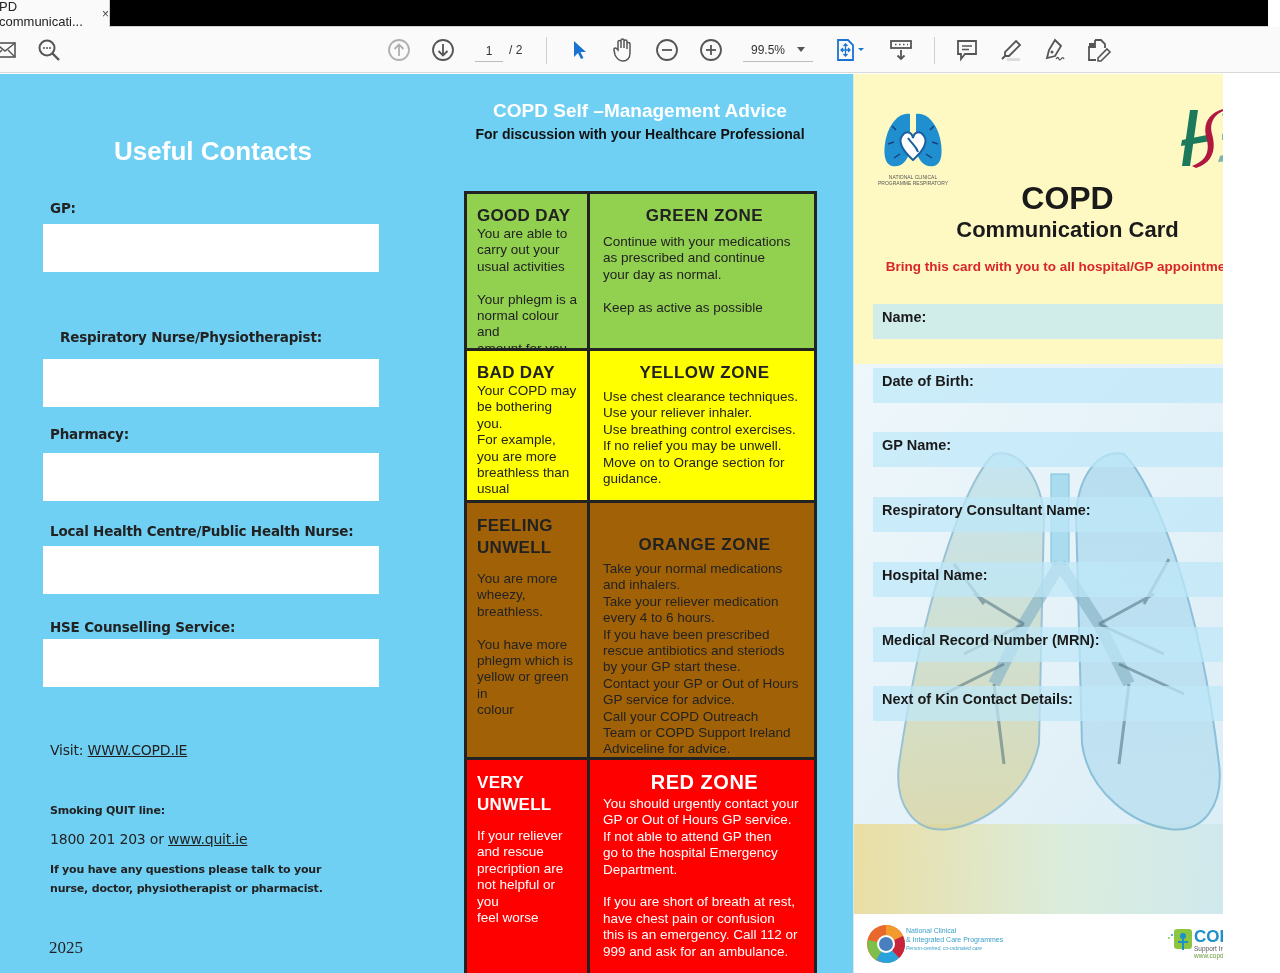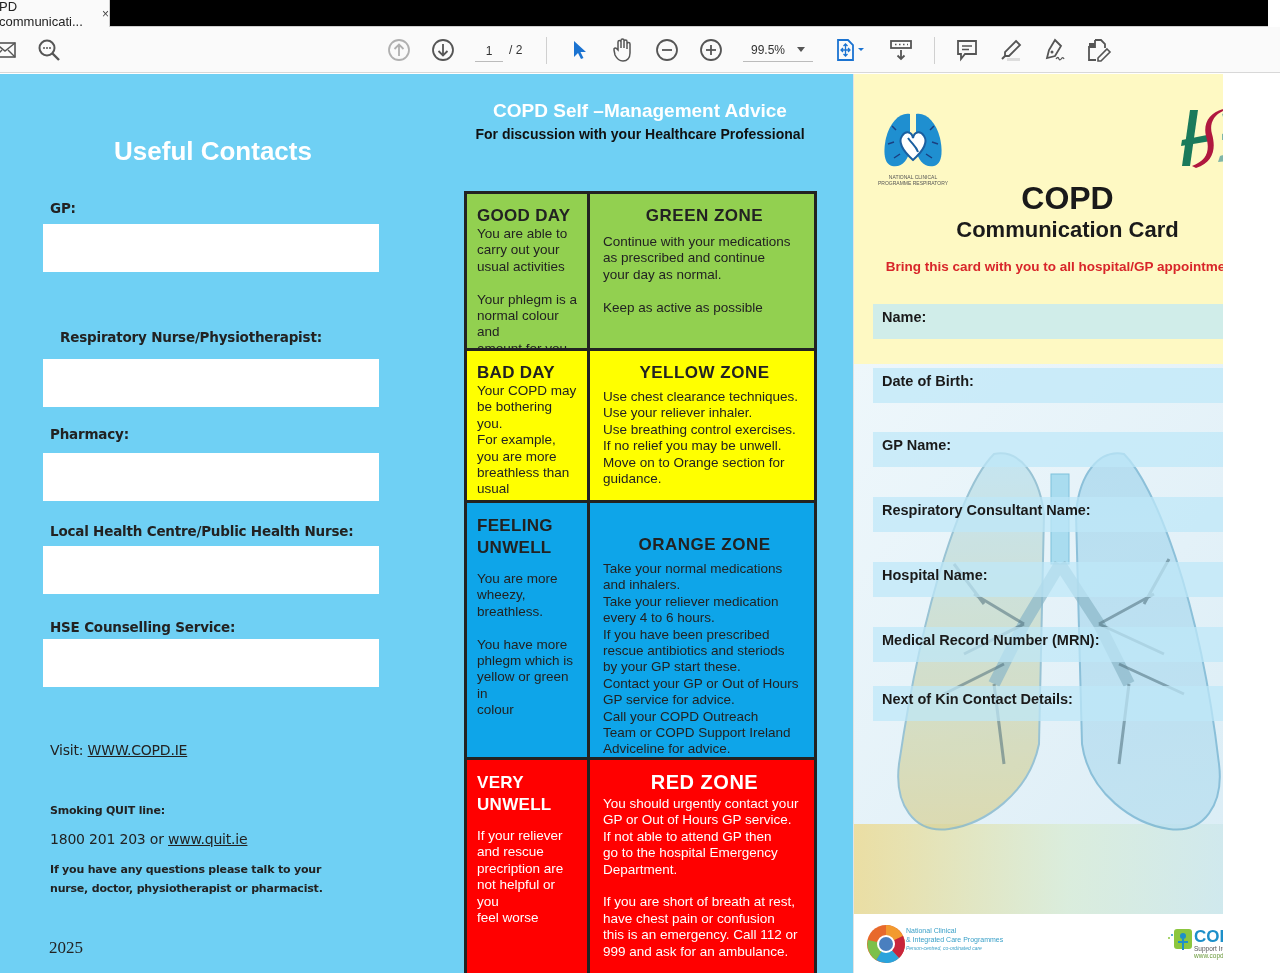--- a/index.html
+++ b/index.html
@@ -39,21 +39,21 @@
   .sm-sub { position: absolute; left: 430px; top: 52px; width: 420px; text-align: center; color: #111; font-weight: bold; font-size: 14px; }
   .zones { position: absolute; left: 464px; top: 117px; width: 353px; height: 790px; border: 3px solid #222; background: #222; }
   .zone-row { position: absolute; left: 0; width: 347px; display: flex; }
   .zcell-l { width: 123px; height: 100%; padding: 12px 8px 0 10px; border-right: 3px solid #222; color: #222; font-size: 13.5px; line-height: 16.4px; }
   .zcell-r { flex: 1; height: 100%; padding: 12px 8px 0 13px; color: #222; font-size: 13.5px; line-height: 16.4px; }
   .zhead-l { font-weight: bold; font-size: 17px; line-height: 20px; letter-spacing: 0.3px; }
   .zhead-r { font-weight: bold; font-size: 17px; line-height: 20px; text-align: center; letter-spacing: 0.5px; margin-bottom: 8px; }
   .zp { white-space: pre-line; }
   .zone-green { background: #92d050; }
   .zone-yellow { background: #ffff00; }
-  .zone-orange { background: #0ea5e9; }
+  .zone-orange { background: #a16207; }
   .zone-red { background: #ff0000; }
   .zone-red .zcell-l, .zone-red .zcell-r { color: #fff; }
   .zone-red .zhead-r { font-size: 20px; margin-bottom: 4px; }
 
   
   .lungs-bg { position: absolute; left: 0; top: 290px; width: 427px; height: 550px; }
   .cc-copd { position: absolute; left: 0; top: 106px; width: 427px; text-align: center; font-weight: bold; font-size: 32px; color: #1a1a1a; }
   .cc-sub { position: absolute; left: 0; top: 143px; width: 427px; text-align: center; font-weight: bold; font-size: 22px; color: #1a1a1a; }
   .cc-note { position: absolute; left: 0; top: 185px; width: 427px; text-align: center; font-weight: bold; font-size: 13.5px; color: #d8262a; }
   .cc-field { position: absolute; left: 19px; width: 388px; height: 35px; background: rgba(190, 232, 248, 0.72); padding: 5px 0 0 9px; font-weight: bold; font-size: 14.5px; color: #1a1a1a; cursor: text; }

